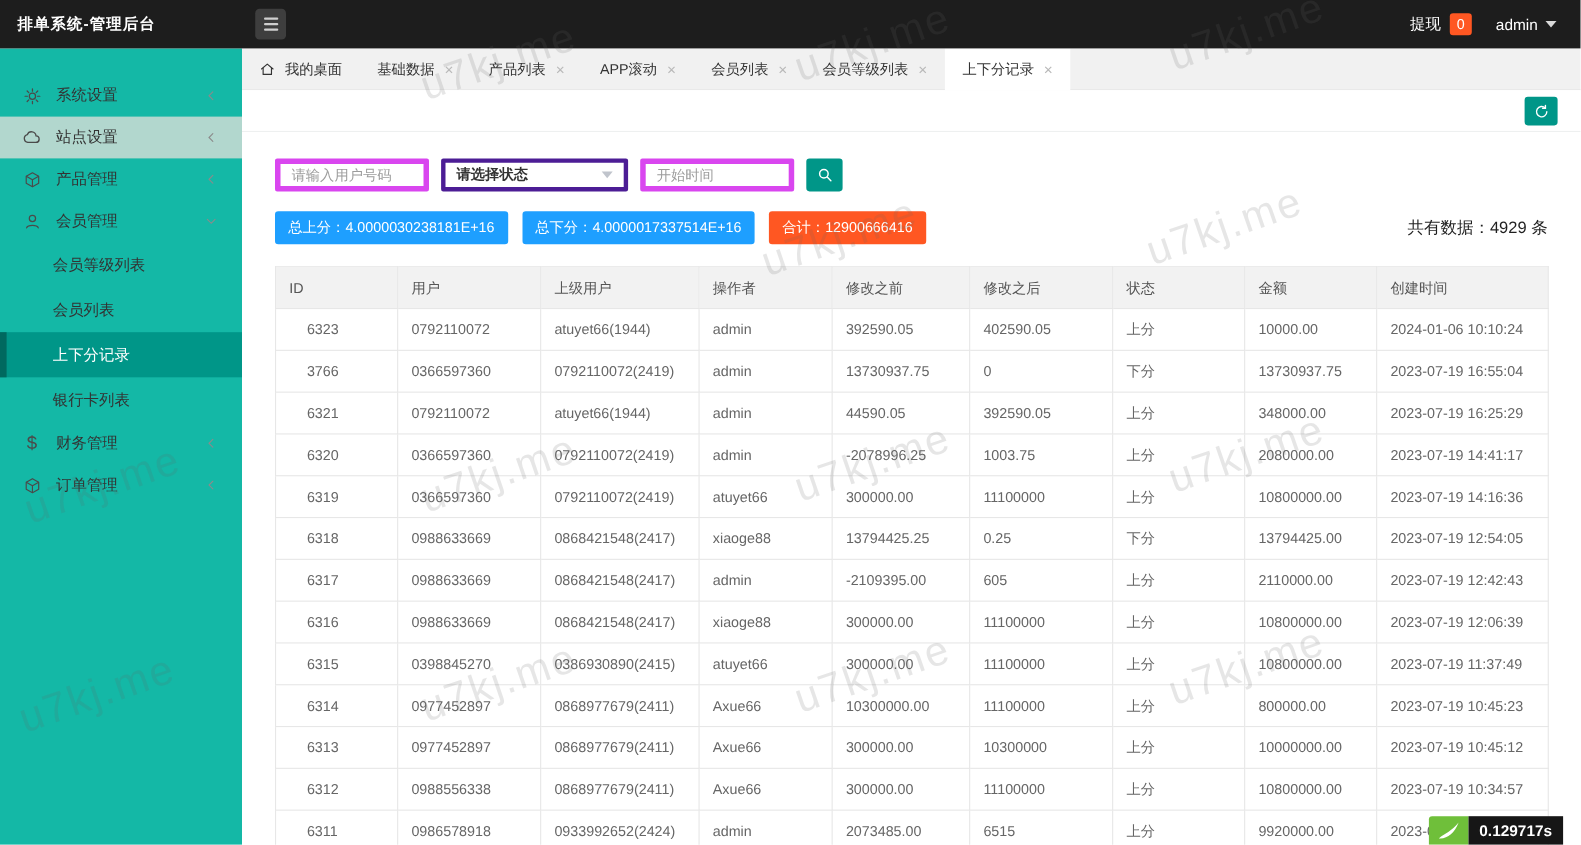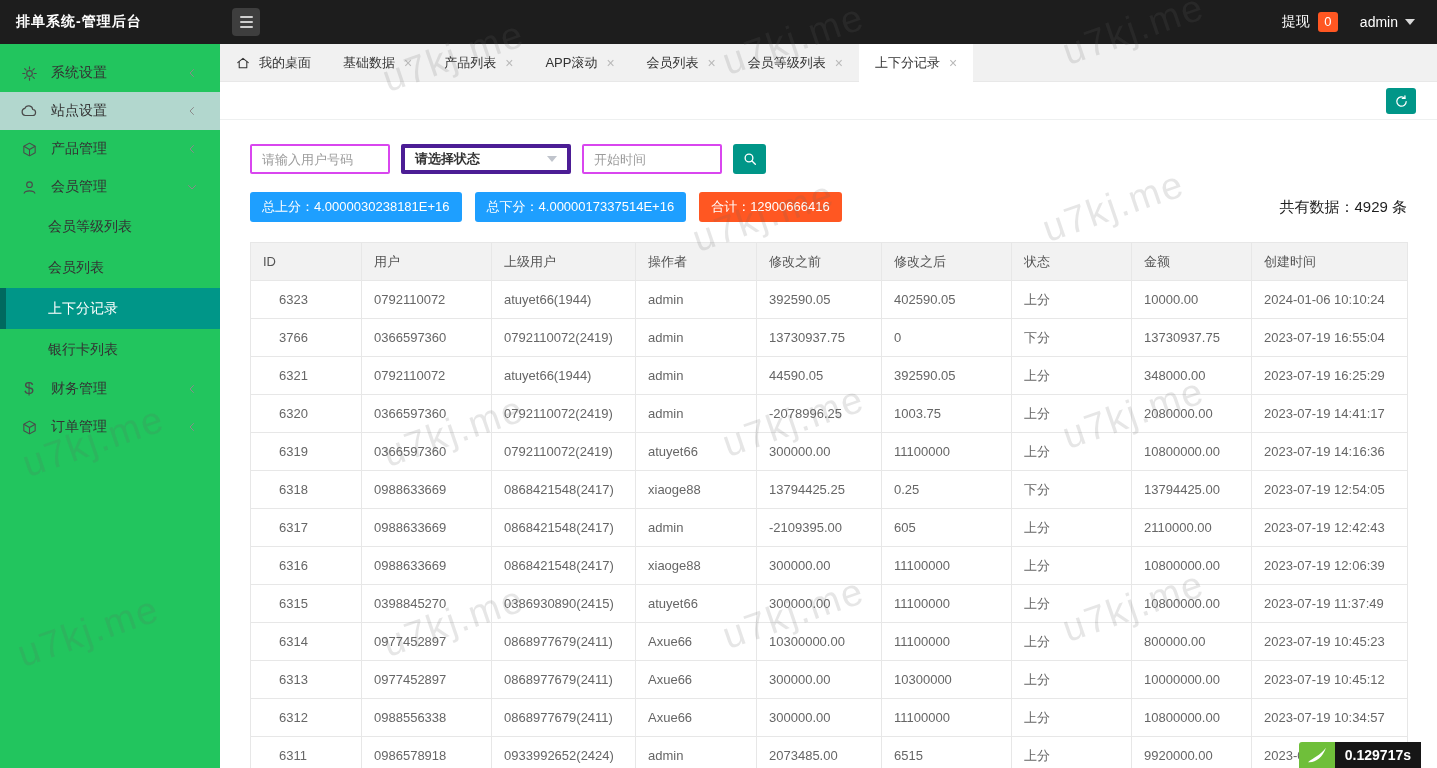--- a/index.html
+++ b/index.html
@@ -12,42 +12,42 @@
   .menu-btn { position: absolute; left: 232px; top: 8px; width: 28px; height: 28px; background: #3e3e3e; border: none; border-radius: 4px; display: flex; align-items: center; justify-content: center; cursor: pointer; }
   .hamburger { display: flex; flex-direction: column; gap: 3px; }
   .hamburger i { display: block; width: 13px; height: 2px; background: #cfcfcf; border-radius: 1px; }
   .header-right { margin-left: auto; display: flex; align-items: center; gap: 22px; padding-right: 22px; }
   .withdraw { display: flex; align-items: center; gap: 8px; color: #fff; font-size: 14px; cursor: pointer; }
   .badge { background: #ff5722; color: #fff; font-size: 13px; min-width: 20px; height: 20px; line-height: 20px; text-align: center; border-radius: 3px; padding: 0 4px; }
   .user-menu { display: flex; align-items: center; gap: 7px; color: #fff; font-size: 14px; cursor: pointer; }
   .caret { width: 0; height: 0; border-left: 5px solid transparent; border-right: 5px solid transparent; border-top: 6px solid #d9d9d9; }
 
   
-  .sidebar { position: absolute; top: 44px; left: 0; width: 220px; bottom: 0; background: #22c55e; padding-top: 10px; z-index: 10; text-align: center; }
+  .sidebar { position: absolute; top: 44px; left: 0; width: 220px; bottom: 0; background: #14b8a6; padding-top: 24px; z-index: 10; text-align: center; }
   .menu-item { height: 38px; display: flex; align-items: center; padding-left: 20px; position: relative; font-size: 14px; color: #333; cursor: pointer; }
   .menu-item .mi-icon { width: 18px; height: 18px; margin-right: 13px; color: #4a4a4a; display: flex; align-items: center; justify-content: center; }
   .menu-item .mi-chevron { position: absolute; right: 22px; color: #8b8b8b; display: flex; }
   .menu-item.highlight { background: #b2d7ce; }
   .sub-item { height: 41px; display: flex; align-items: center; padding-left: 48px; font-size: 14px; color: #333; cursor: pointer; position: relative; }
   .sub-item.active { background: #009688; color: #fff; border-left: 6px solid #00695f; padding-left: 42px; }
   .dollar-glyph { font-size: 17px; color: #4a4a4a; }
 
   
   .main { position: absolute; left: 220px; top: 44px; right: 0; bottom: 0; background: #fff; }
   .tabbar { height: 38px; background: #f1f1f1; display: flex; align-items: stretch; border-bottom: 1px solid #e8e8e8; text-align: center; }
   .tab { display: flex; align-items: center; gap: 9px; padding: 0 16px; font-size: 13px; color: #333; cursor: pointer; white-space: nowrap; }
   .tab.active { background: #fff; margin-bottom: -1px; }
   .tab .close { color: #b9b9b9; font-size: 14px; line-height: 1; cursor: pointer; }
   .tab .home { display: flex; color: #333; }
   .toolbar { height: 38px; background: #fff; position: relative; border-bottom: 1px solid #eef0f0; }
   .refresh-btn { position: absolute; right: 21px; top: 6px; width: 30px; height: 26px; background: #009688; border: none; border-radius: 3px; display: flex; align-items: center; justify-content: center; cursor: pointer; }
 
   .content { padding: 24px 30px 0 30px; }
   .filter-row { display: flex; align-items: center; }
-  .text-input { width: 140px; height: 30px; border: 2px solid #d946ef; border-radius: 2px; padding: 0 10px; font-size: 13px; color: #333; outline: none; font-family: inherit; }
+  .text-input { width: 140px; height: 30px; border: 5px solid #d946ef; border-radius: 2px; padding: 0 10px; font-size: 13px; color: #333; outline: none; font-family: inherit; }
   .text-input::placeholder { color: #9c9c9c; }
   .gap { width: 11px; }
   .select-box { width: 170px; height: 30px; border: 4px solid #4c1d95; border-radius: 2px; padding: 0 10px; display: flex; align-items: center; justify-content: space-between; font-size: 13px; color: #333; font-weight: bold; cursor: pointer; background: #fff; }
   .sel-caret { width: 0; height: 0; border-left: 5px solid transparent; border-right: 5px solid transparent; border-top: 6px solid #c0c4cc; }
   .search-btn { width: 33px; height: 30px; background: #009688; border: none; border-radius: 3px; display: flex; align-items: center; justify-content: center; cursor: pointer; }
 
   .stats-row { margin-top: 18px; display: flex; align-items: center; gap: 13px; }
   .stat-btn { height: 30px; display: flex; align-items: center; padding: 0 12px; border-radius: 3px; color: #fff; font-size: 13px; cursor: pointer; white-space: nowrap; }
   .stat-blue { background: #1e9fff; }
   .stat-red { background: #ff5722; }

